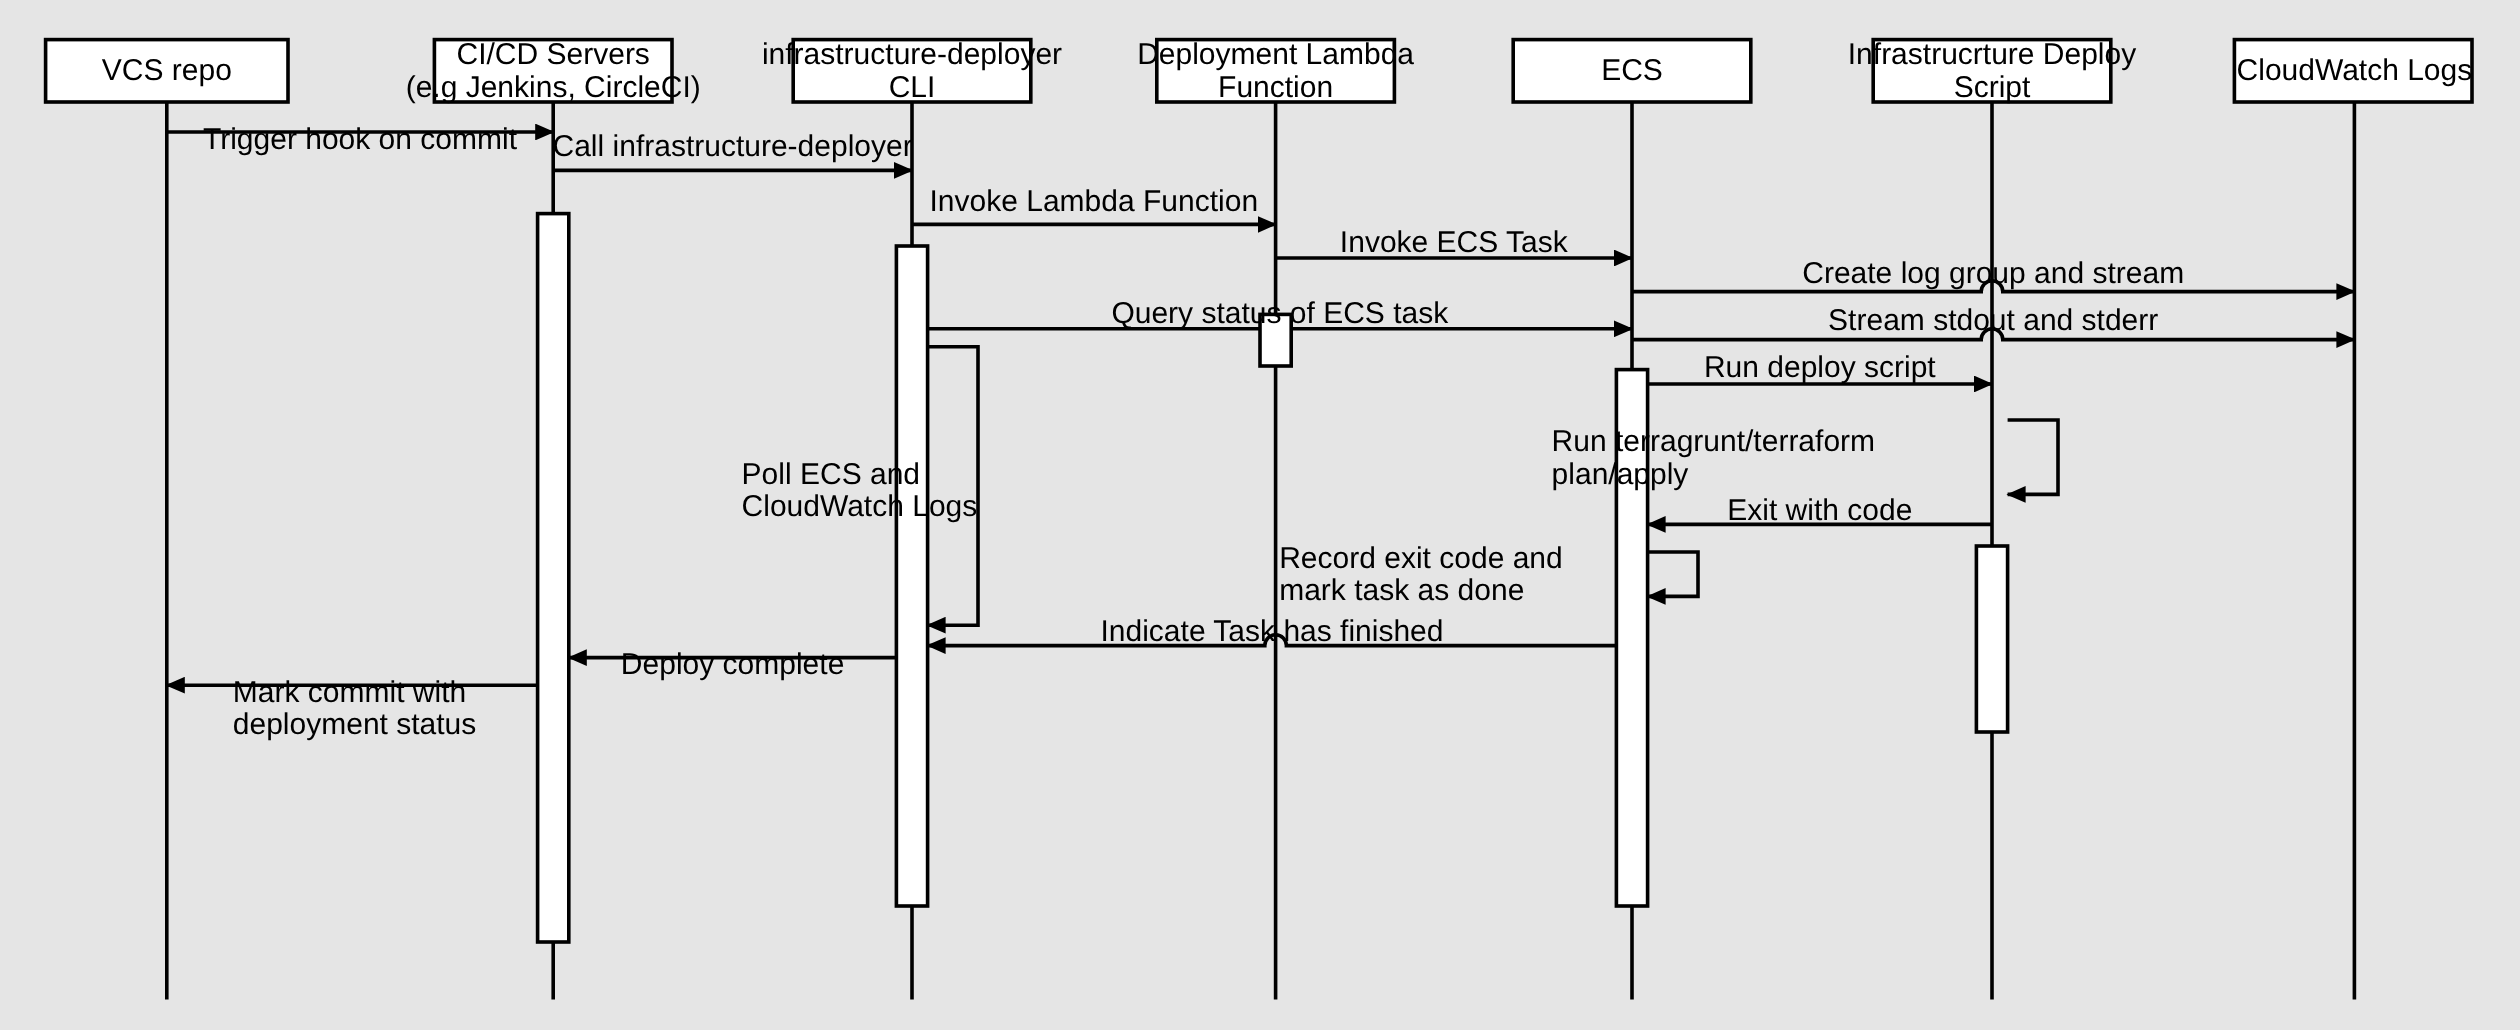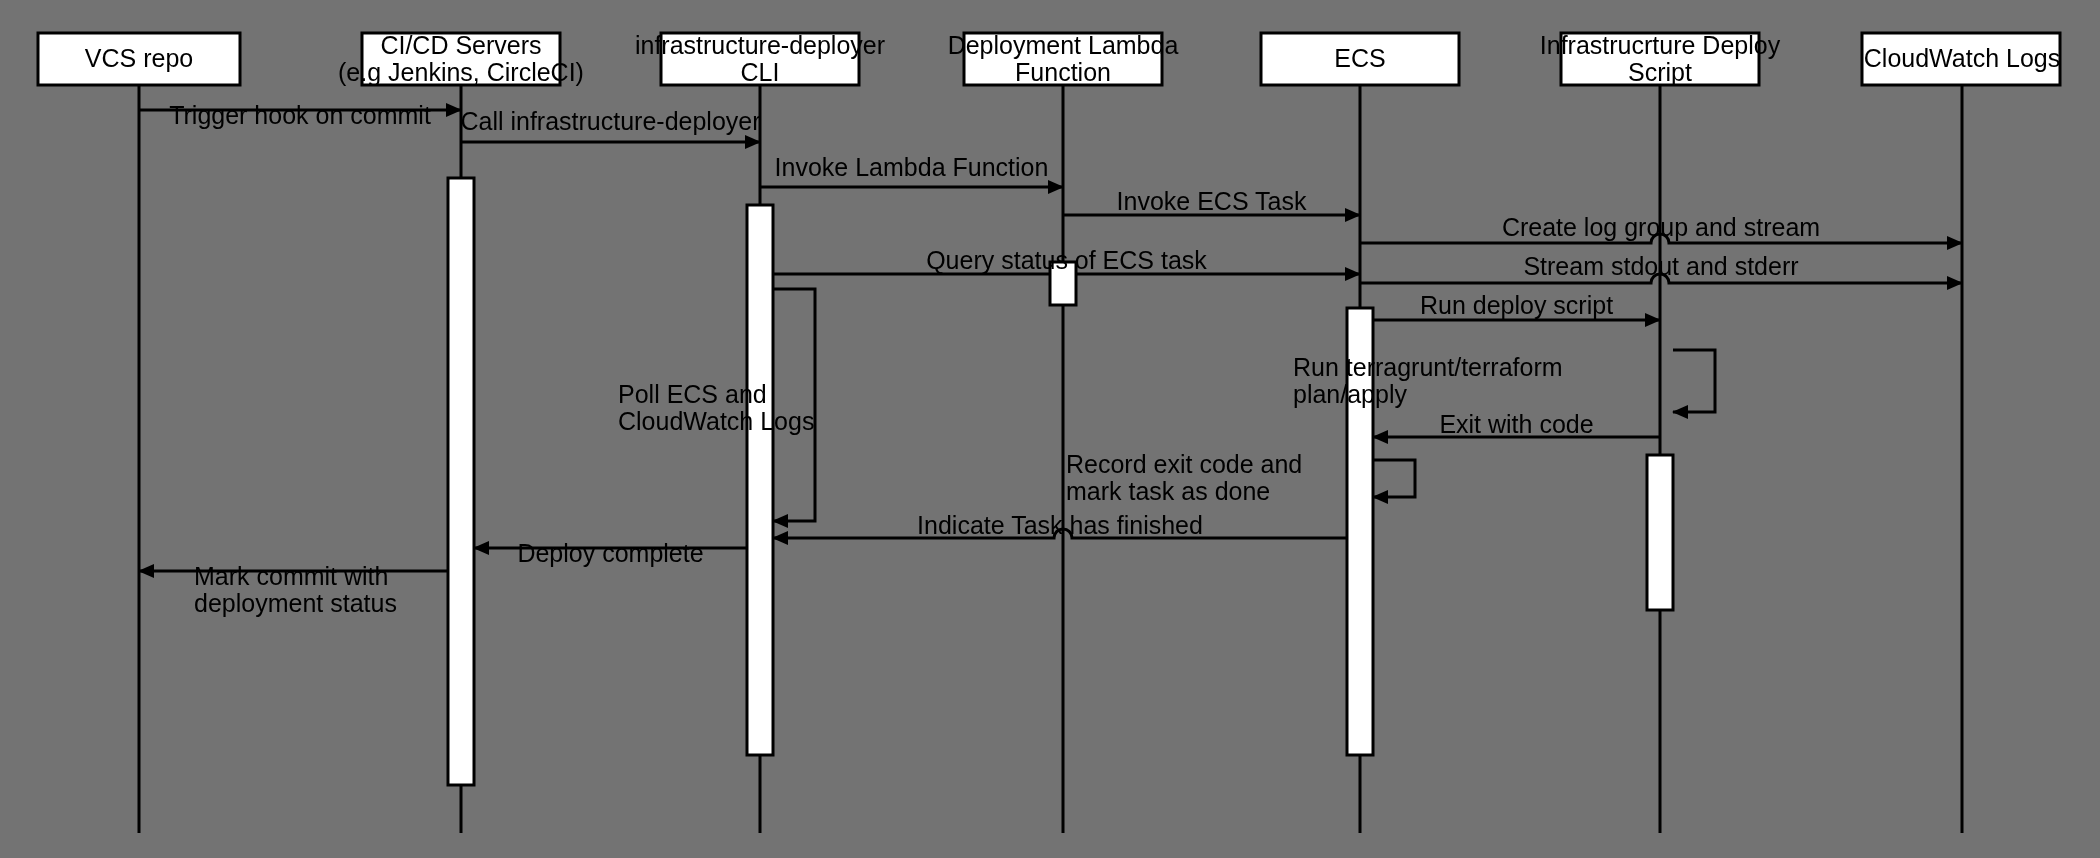--- a/index.html
+++ b/index.html
@@ -1,17 +1,17 @@
 <!DOCTYPE html>
 <html><head>
 <meta charset="utf-8">
 <style>
   html,body{margin:0;padding:0;background:#ffffff;}
   body{font-family:"Liberation Sans",sans-serif;}
-  #canvas{position:relative;width:2100px;height:858px;background:#737373;overflow:hidden;}
+  #canvas{position:relative;width:2100px;height:858px;background:#e5e5e5;overflow:hidden;}
   svg.diagram{position:absolute;left:0;top:0;width:2100px;height:858px;}
   .pbox{fill:#ffffff;stroke:#000000;stroke-width:3;}
   .lifeline{stroke:#000000;stroke-width:3;fill:none;}
   .actbar{fill:#ffffff;stroke:#000000;stroke-width:3;}
   .msgline{stroke:#000000;stroke-width:3;fill:none;}
   .ptitle{font-family:"Liberation Sans",sans-serif;font-size:25px;fill:#000000;text-anchor:middle;}
   .msgtext{font-family:"Liberation Sans",sans-serif;font-size:25px;fill:#000000;}
   .msgtext.mid{text-anchor:middle;}
   .msgtext.start{text-anchor:start;}
 </style>

